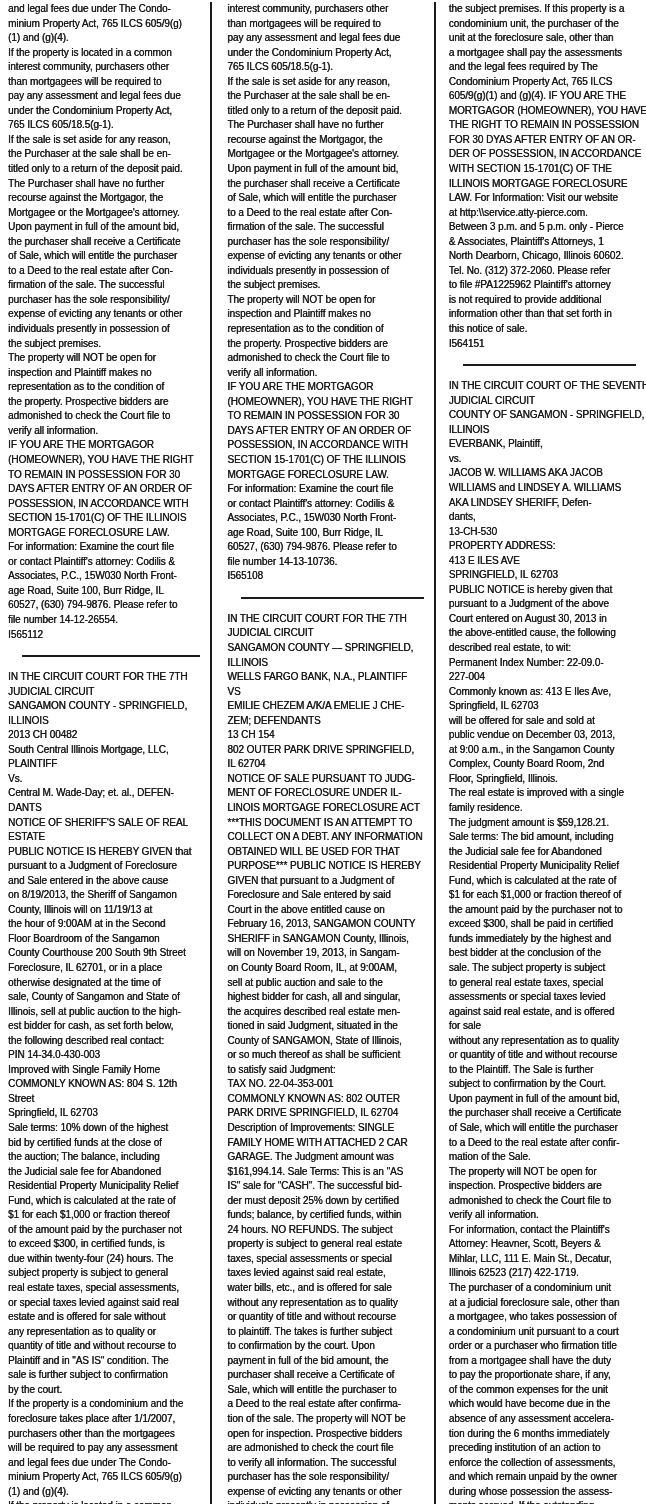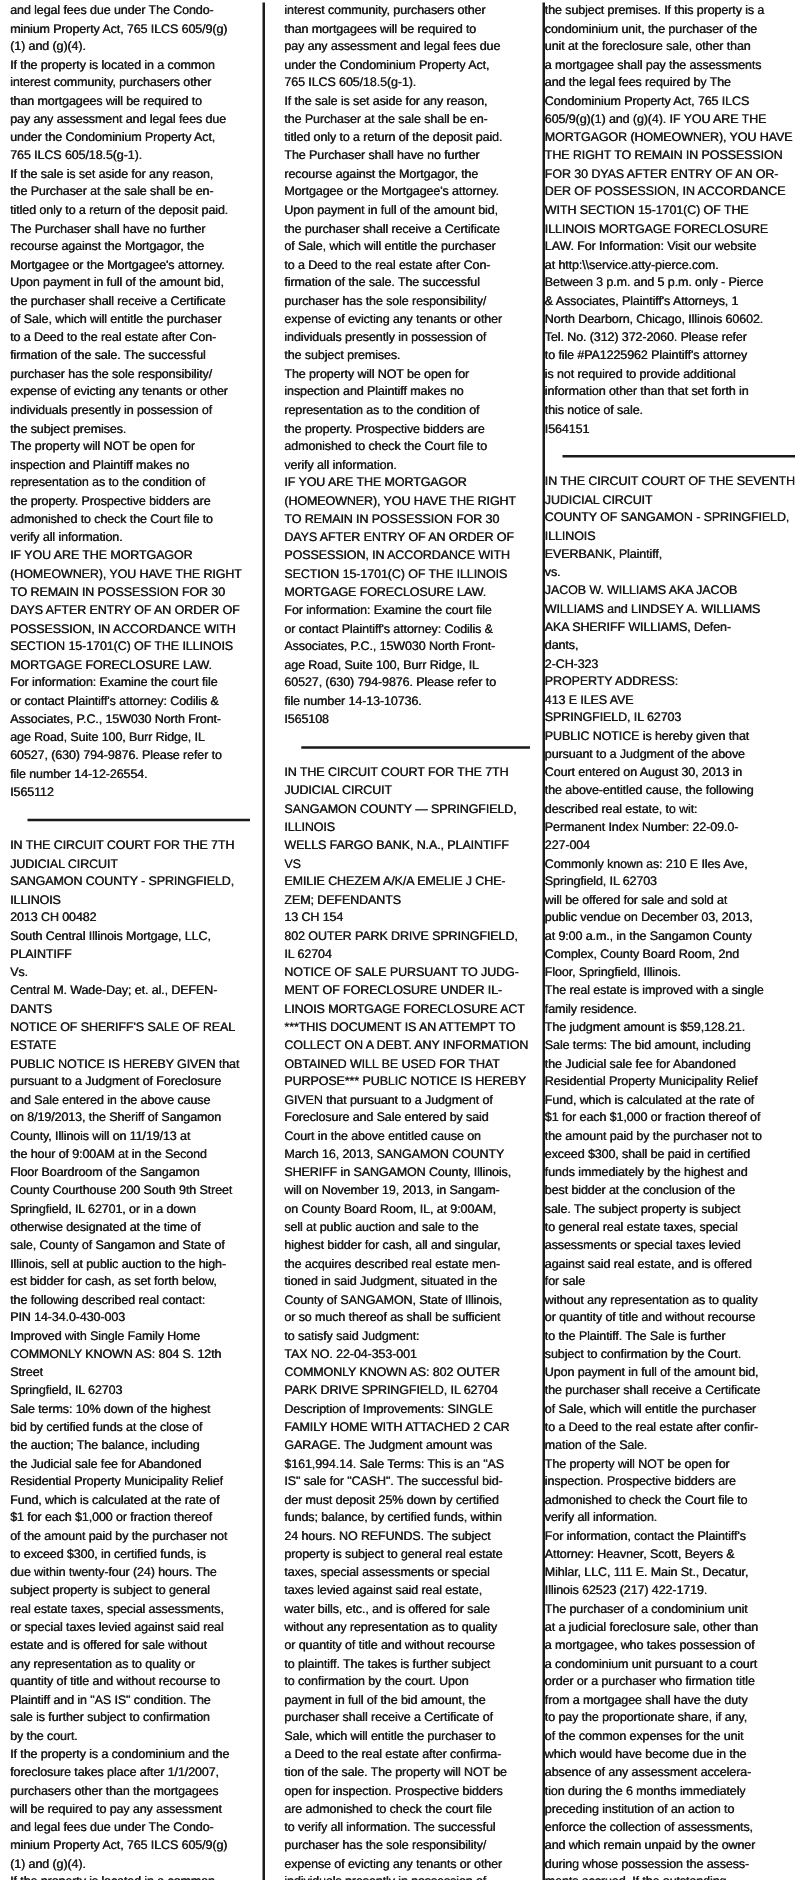--- a/index.html
+++ b/index.html
@@ -12,21 +12,21 @@
   .page{
     display:flex;
     width:646px;height:1504px;
     box-sizing:border-box;
     padding-top:2px;
     background:var(--bg);
   }
   .col{box-sizing:border-box;overflow:hidden;}
   .col-1{width:211px;padding-left:8px;}
   .col-2{width:222px;padding-left:15px;}
-  .col-3{width:211px;}
+  .col-3{width:211px;padding-left:13px;}
   .vrule{width:2px;background:var(--rule);}
   .notice{margin:0;}
   .ln{
     font-family:"Liberation Sans", sans-serif;
     font-size:10px;
     line-height:14.55px;
     height:14.55px;
     letter-spacing:-0.08px;
     color:var(--text);
     white-space:nowrap;
@@ -104,21 +104,21 @@
         <div class="ln">NOTICE OF SHERIFF'S SALE OF REAL</div>
         <div class="ln">ESTATE</div>
         <div class="ln">PUBLIC NOTICE IS HEREBY GIVEN that</div>
         <div class="ln">pursuant to a Judgment of Foreclosure</div>
         <div class="ln">and Sale entered in the above cause</div>
         <div class="ln">on 8/19/2013, the Sheriff of Sangamon</div>
         <div class="ln">County, Illinois will on 11/19/13 at</div>
         <div class="ln">the hour of 9:00AM at in the Second</div>
         <div class="ln">Floor Boardroom of the Sangamon</div>
         <div class="ln">County Courthouse 200 South 9th Street</div>
-        <div class="ln">Springfield, IL 62701, or in a down</div>
+        <div class="ln">Foreclosure, IL 62701, or in a place</div>
         <div class="ln">otherwise designated at the time of</div>
         <div class="ln">sale, County of Sangamon and State of</div>
         <div class="ln">Illinois, sell at public auction to the high-</div>
         <div class="ln">est bidder for cash, as set forth below,</div>
         <div class="ln">the following described real contact:</div>
         <div class="ln">PIN 14-34.0-430-003</div>
         <div class="ln">Improved with Single Family Home</div>
         <div class="ln">COMMONLY KNOWN AS:  804 S. 12th</div>
         <div class="ln">Street</div>
         <div class="ln">Springfield, IL 62703</div>
@@ -211,21 +211,21 @@
         <div class="ln">NOTICE OF SALE PURSUANT TO JUDG-</div>
         <div class="ln">MENT OF FORECLOSURE UNDER IL-</div>
         <div class="ln">LINOIS MORTGAGE FORECLOSURE ACT</div>
         <div class="ln">***THIS DOCUMENT IS AN ATTEMPT TO</div>
         <div class="ln">COLLECT ON A DEBT. ANY INFORMATION</div>
         <div class="ln">OBTAINED WILL BE USED FOR THAT</div>
         <div class="ln">PURPOSE*** PUBLIC NOTICE IS HEREBY</div>
         <div class="ln">GIVEN that pursuant to a Judgment of</div>
         <div class="ln">Foreclosure and Sale entered by said</div>
         <div class="ln">Court in the above entitled cause on</div>
-        <div class="ln">March 16, 2013, SANGAMON COUNTY</div>
+        <div class="ln">February 16, 2013, SANGAMON COUNTY</div>
         <div class="ln">SHERIFF in SANGAMON County, Illinois,</div>
         <div class="ln">will on November 19, 2013, in Sangam-</div>
         <div class="ln">on County Board Room, IL, at 9:00AM,</div>
         <div class="ln">sell at public auction and sale to the</div>
         <div class="ln">highest bidder for cash, all and singular,</div>
         <div class="ln">the acquires described real estate men-</div>
         <div class="ln">tioned in said Judgment, situated in the</div>
         <div class="ln">County of SANGAMON, State of Illinois,</div>
         <div class="ln">or so much thereof as shall be sufficient</div>
         <div class="ln">to satisfy said Judgment:</div>
@@ -292,34 +292,34 @@
       <div class="sep"></div>
       <div class="notice">
         <div class="ln">IN THE CIRCUIT COURT OF THE SEVENTH</div>
         <div class="ln">JUDICIAL CIRCUIT</div>
         <div class="ln">COUNTY OF SANGAMON - SPRINGFIELD,</div>
         <div class="ln">ILLINOIS</div>
         <div class="ln">EVERBANK, Plaintiff,</div>
         <div class="ln">vs.</div>
         <div class="ln">JACOB W. WILLIAMS AKA JACOB</div>
         <div class="ln">WILLIAMS and LINDSEY A. WILLIAMS</div>
-        <div class="ln">AKA SHERIFF WILLIAMS, Defen-</div>
+        <div class="ln">AKA LINDSEY SHERIFF, Defen-</div>
         <div class="ln">dants,</div>
-        <div class="ln">2-CH-323</div>
+        <div class="ln">13-CH-530</div>
         <div class="ln">PROPERTY ADDRESS:</div>
         <div class="ln">413 E ILES AVE</div>
         <div class="ln">SPRINGFIELD, IL 62703</div>
         <div class="ln">PUBLIC NOTICE is hereby given that</div>
         <div class="ln">pursuant to a Judgment of the above</div>
         <div class="ln">Court entered on August 30, 2013 in</div>
         <div class="ln">the above-entitled cause, the following</div>
         <div class="ln">described real estate, to wit:</div>
         <div class="ln">Permanent Index Number: 22-09.0-</div>
         <div class="ln">227-004</div>
-        <div class="ln">Commonly known as: 210 E Iles Ave,</div>
+        <div class="ln">Commonly known as: 413 E Iles Ave,</div>
         <div class="ln">Springfield, IL 62703</div>
         <div class="ln">will be offered for sale and sold at</div>
         <div class="ln">public vendue on December 03, 2013,</div>
         <div class="ln">at 9:00 a.m., in the Sangamon County</div>
         <div class="ln">Complex, County Board Room, 2nd</div>
         <div class="ln">Floor, Springfield, Illinois.</div>
         <div class="ln">The real estate is improved with a single</div>
         <div class="ln">family residence.</div>
         <div class="ln">The judgment amount is $59,128.21.</div>
         <div class="ln">Sale terms: The bid amount, including</div>

